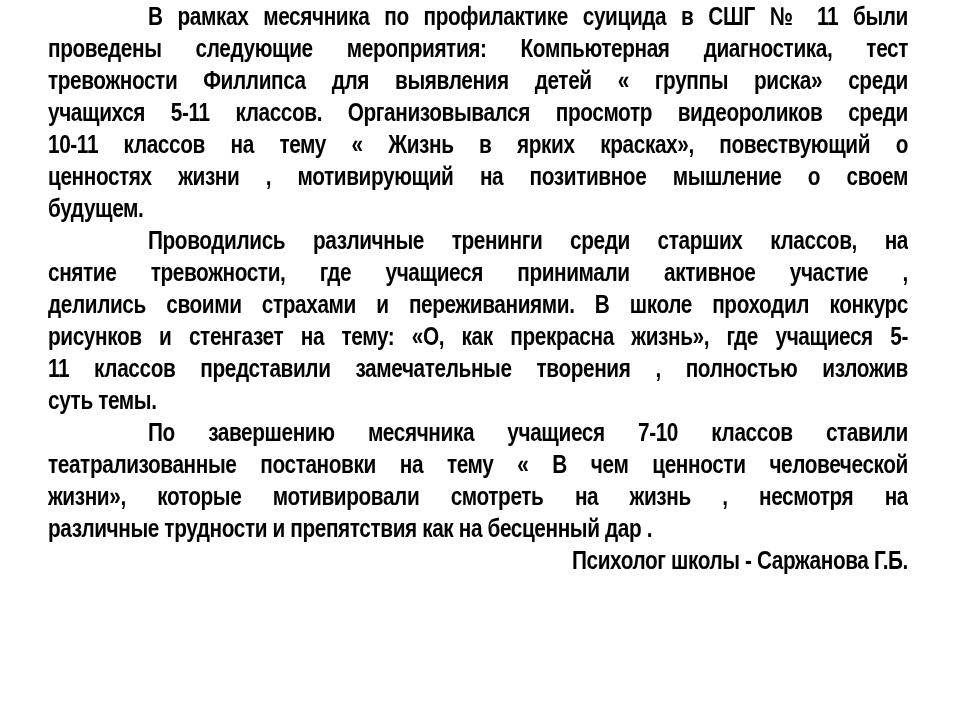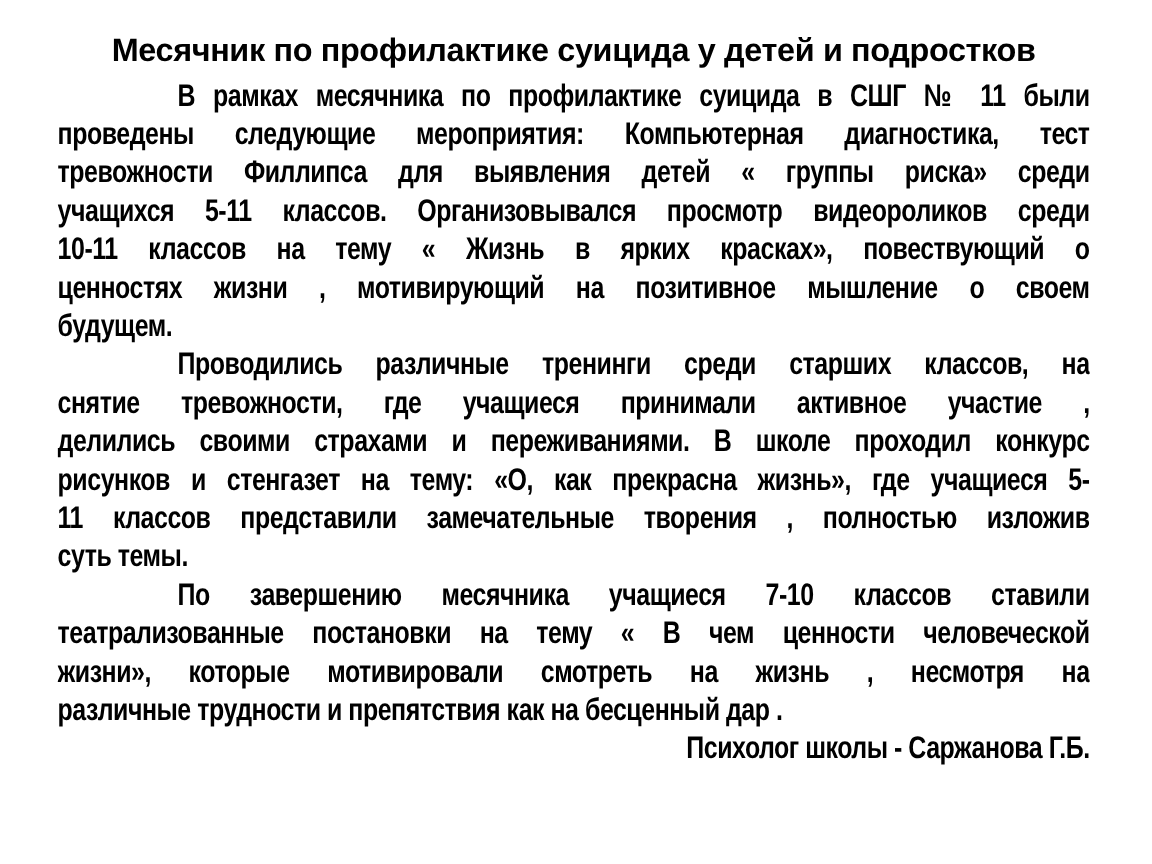--- a/index.html
+++ b/index.html
@@ -64,21 +64,20 @@
     text-align-last: right;
   }
   .paragraph { margin: 0; padding: 0; }
 </style>
 </head>
 <body>
 
 <div class="page">
   <div class="doc">
 
-    <div class="title">Месячник по профилактике суицида у детей и подростков</div>
 
     <div class="textblock">
 
       <div class="paragraph">
         <div class="line indent">В  рамках месячника по профилактике суицида в СШГ № 11  были</div>
         <div class="line">проведены следующие мероприятия: Компьютерная диагностика, тест</div>
         <div class="line">тревожности Филлипса для выявления детей « группы риска» среди</div>
         <div class="line">учащихся 5-11 классов. Организовывался просмотр видеороликов среди</div>
         <div class="line">10-11 классов на тему « Жизнь в ярких красках», повествующий о</div>
         <div class="line">ценностях жизни , мотивирующий на позитивное мышление о своем</div>

